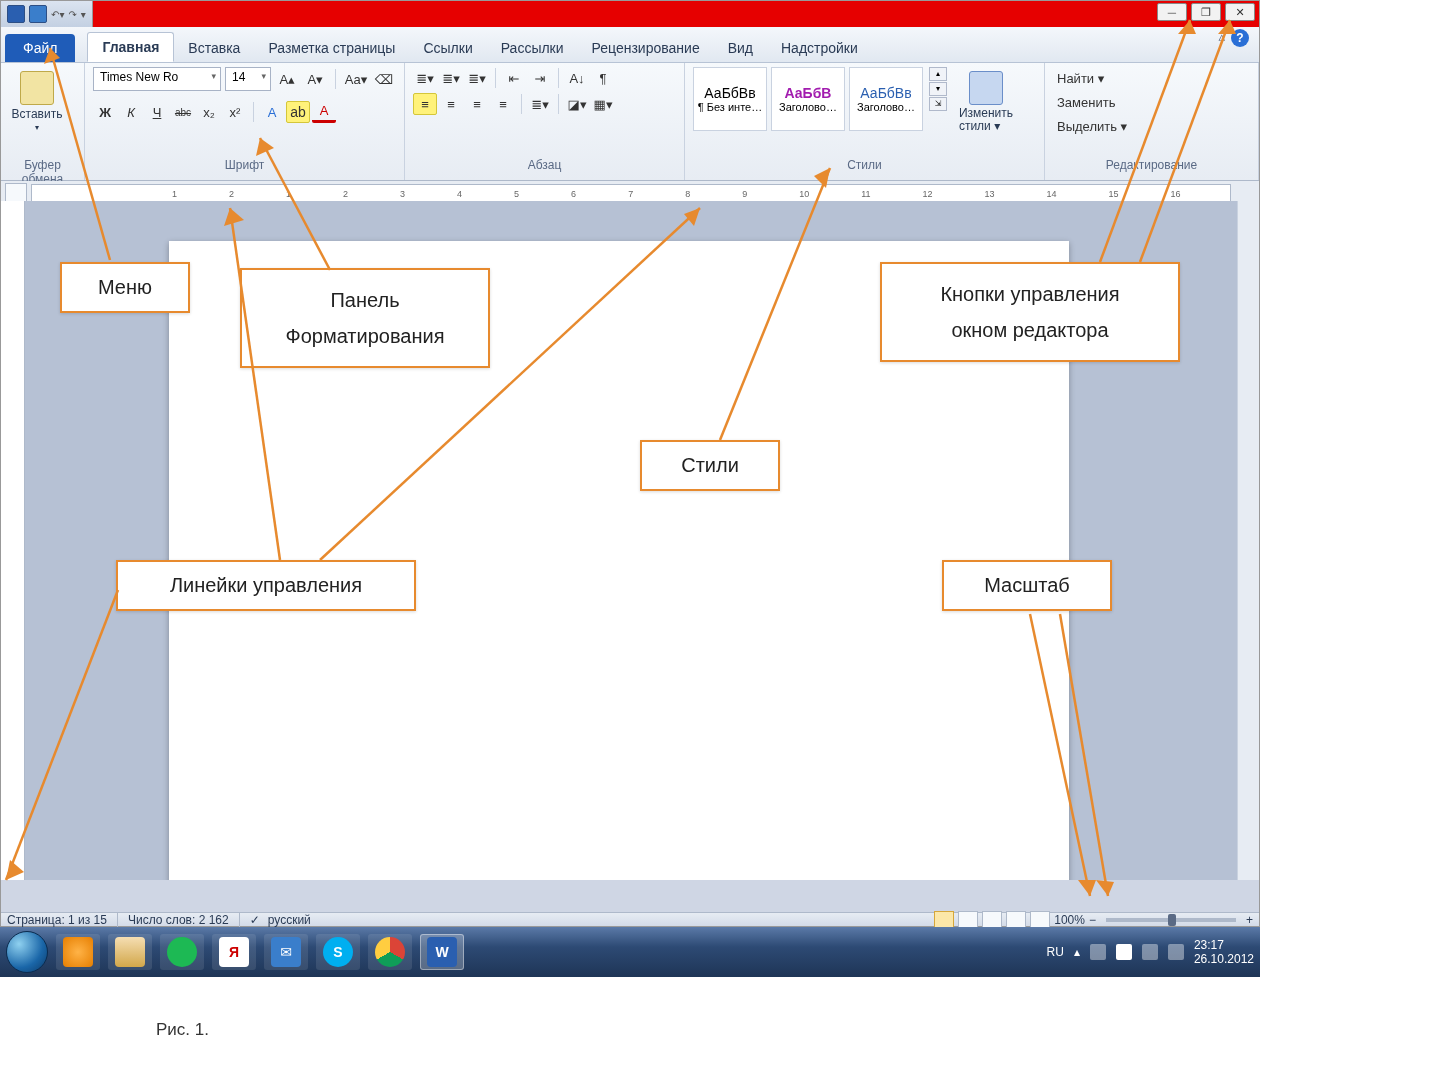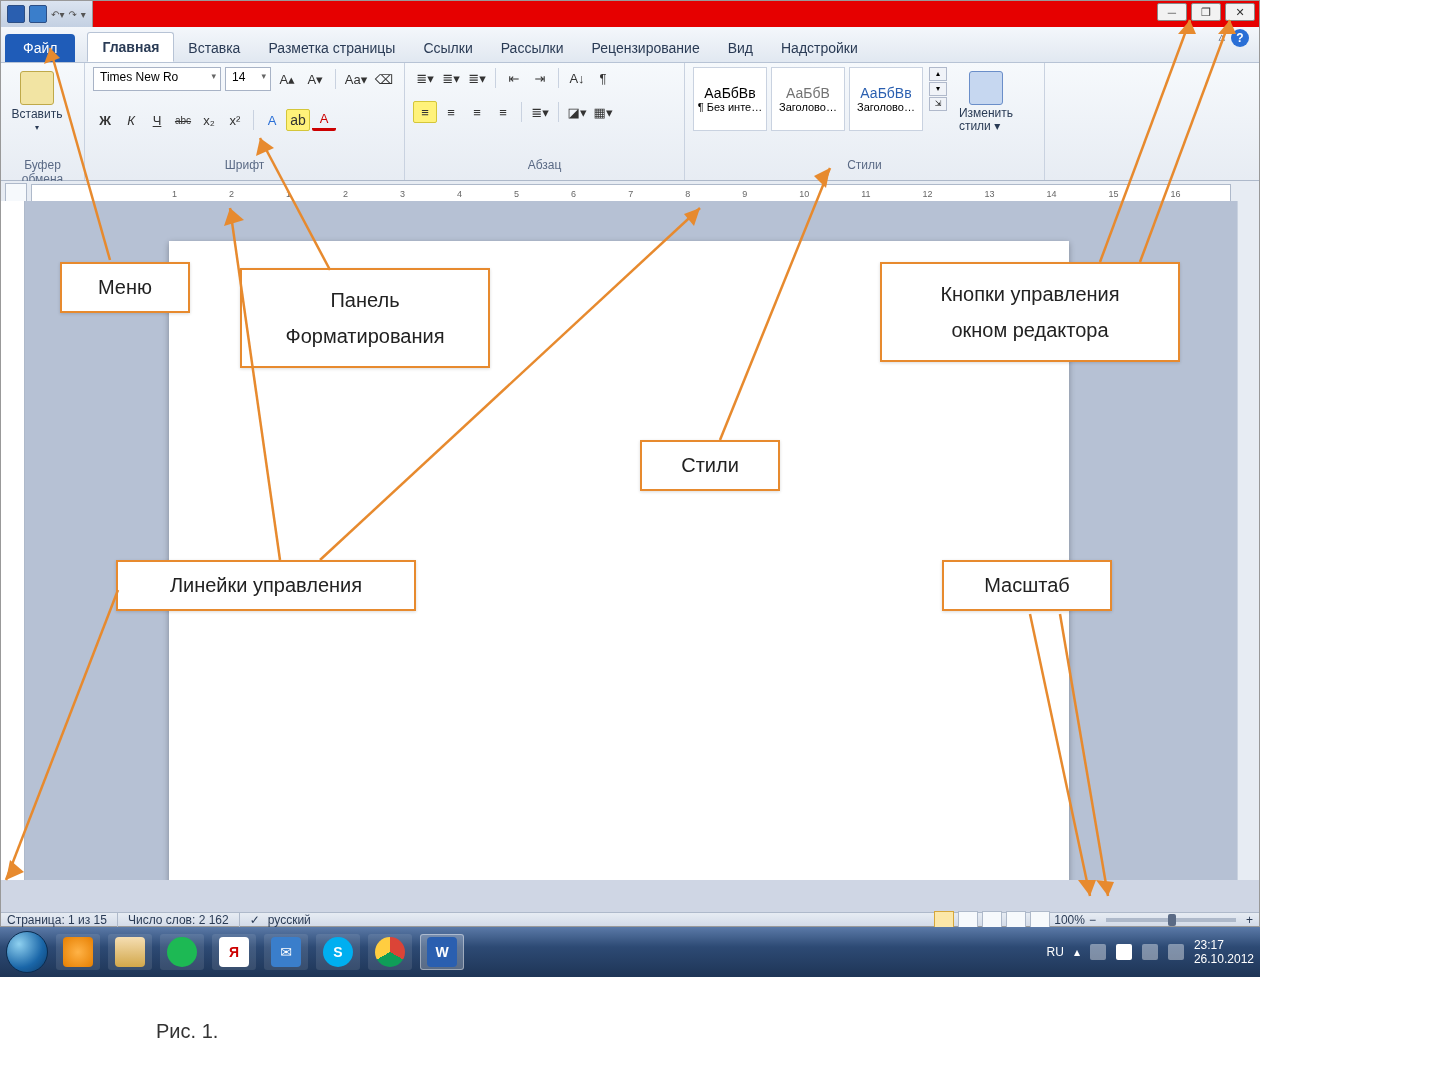--- a/index.html
+++ b/index.html
@@ -21,21 +21,21 @@
   .ribbon { height: 118px; background: linear-gradient(#f6f9fc,#e7ecf3); border-bottom: 1px solid #aeb9ca; display: flex; position: relative; }
   .group { border-right: 1px solid #c9d2e0; padding: 4px 8px 2px 8px; display: flex; flex-direction: column; }
   .group-body { flex: 1; display: flex; align-items: flex-start; gap: 4px; flex-wrap: wrap; }
   .group-label { height: 20px; font-size: 12px; color: #5a6a85; text-align: center; position: relative; }
   .big-btn { display: flex; flex-direction: column; align-items: center; gap: 2px; width: 56px; padding-top: 4px; font-size: 12px; color: #2a3b55; }
   .big-ico { width: 34px; height: 34px; background: #f2e4a3; border: 1px solid #bfa94a; border-radius: 3px; }
   .font-row { display: flex; align-items: center; gap: 4px; margin-bottom: 6px; }
   .font-select { height: 24px; background: #fff; border: 1px solid #a8b3c6; font-size: 12px; padding: 2px 16px 2px 6px; position: relative; }
   .font-select::after { content: "▾"; position: absolute; right: 4px; top: 3px; font-size: 9px; color: #666; }
   .mini-btn { width: 24px; height: 22px; display: flex; align-items: center; justify-content: center; font-size: 13px; color: #333; border-radius: 2px; }
-  .format-rows { display: flex; flex-direction: column; gap: 12px; }
+  .format-rows { display: flex; flex-direction: column; gap: 4px; }
   .icon-row { display: flex; align-items: center; gap: 2px; }
   .sep-v { width: 1px; height: 20px; background: #c9d2e0; margin: 0 4px; }
   .hl { background: #fff27a; border: 1px solid #d4c63a; }
   .style-box { width: 74px; height: 64px; border: 1px solid #c9d2e0; background: #fff; display: flex; flex-direction: column; align-items: center; justify-content: center; font-size: 11px; padding: 2px; }
   .style-sample { font-size: 14px; }
   .style-arrows { width: 18px; display: flex; flex-direction: column; gap: 1px; margin-left: 2px; }
   .style-arrows div { height: 14px; border: 1px solid #b0b9cb; font-size: 8px; text-align: center; line-height: 12px; background: #f0f3f8; }
   .ruler-area { height: 26px; background: #e7ecf3; border-bottom: 1px solid #aeb9ca; position: relative; display: flex; align-items: center; }
   .ruler-btn { width: 22px; height: 22px; background: #f6f9fc; border: 1px solid #aeb9ca; margin: 0 4px; }
   .ruler { flex: 1; height: 20px; background: #fff; border: 1px solid #aeb9ca; margin-right: 28px; position: relative; overflow: hidden; font-size: 9px; color: #666; }
@@ -55,21 +55,21 @@
   .start-orb { width: 42px; height: 42px; border-radius: 50%; background: radial-gradient(circle at 30% 30%, #8fd1f0, #1a66a8 60%, #0c3a68); border: 1px solid #0a2c50; }
   .tb-icon { width: 44px; height: 36px; border-radius: 3px; background: rgba(255,255,255,0.1); display: flex; align-items: center; justify-content: center; }
   .tb-ico-inner { width: 30px; height: 30px; border-radius: 4px; }
   .tray { margin-left: auto; display: flex; align-items: center; gap: 10px; color: #fff; font-size: 12px; }
   .tray-ico { width: 16px; height: 16px; background: rgba(255,255,255,0.4); border-radius: 2px; }
   .clock { text-align: left; line-height: 1.2; }
   .callout { position: absolute; background: #fff; border: 2px solid #e78a2e; padding: 12px 20px; font-size: 20px; color: #222; box-shadow: 0 1px 3px rgba(0,0,0,0.15); text-align: center; }
   svg.arrow { position: absolute; pointer-events: none; }
   svg.arrow path, svg.arrow line { stroke: #e78a2e; stroke-width: 2.5; fill: none; }
   svg.arrow polygon { fill: #e78a2e; }
-  .caption { position: absolute; left: 156px; top: 1020px; font-size: 20px; color: #333; }
+  .caption { position: absolute; left: 156px; top: 1020px; font-size: 17px; color: #333; }
 </style>
 </head>
 <body>
 
 <div class="app">
 
   <div class="titlebar">
     <div class="qat">
       <div class="qat-ico" style="background:#2a5fb0"></div>
       <div class="qat-ico" style="background:#3a7ecb"></div>
@@ -168,41 +168,49 @@
       <div class="group-label">Абзац</div>
     </div>
 
     <div class="group" style="width:360px">
       <div class="group-body">
         <div class="style-box">
           <div class="style-sample">АаБбВв</div>
           <div>¶ Без инте…</div>
         </div>
         <div class="style-box">
-          <div class="style-sample" style="color:#737373;font-weight:normal">АаБбВ</div>
+          <div class="style-sample" style="color:#a21caf;font-weight:bold">АаБбВ</div>
           <div>Заголово…</div>
         </div>
         <div class="style-box">
           <div class="style-sample" style="color:#2a5fb0">АаБбВв</div>
           <div>Заголово…</div>
         </div>
         <div class="style-arrows">
           <div>▴</div>
             <div>▾</div>
             <div>⇲</div>
         </div>
         <div class="big-btn" style="width:70px">
           <div class="big-ico" style="background:#c6d7f0;border-color:#6a8ec9"></div>
           <span style="white-space:pre-line;line-height:1.1">Изменить
 стили ▾</span>
         </div>
       </div>
       <div class="group-label">Стили</div>
     </div>
 
+    <div class="group" style="flex:1;min-width:140px">
+      <div class="group-body" style="flex-direction:column;gap:2px;font-size:12px">
+        <div class="mini-btn" style="width:auto;padding:0 4px">Найти ▾</div>
+        <div class="mini-btn" style="width:auto;padding:0 4px">Заменить</div>
+        <div class="mini-btn" style="width:auto;padding:0 4px">Выделить ▾</div>
+      </div>
+      <div class="group-label">Редактирование</div>
+    </div>
   </div>
 
   <div class="ruler-area">
     <div class="ruler-btn"></div>
     <div class="ruler">
       <div class="ruler-ticks" id="ruler-ticks">
           <span>1</span>
           <span>2</span>
           <span>1</span>
           <span>2</span>

